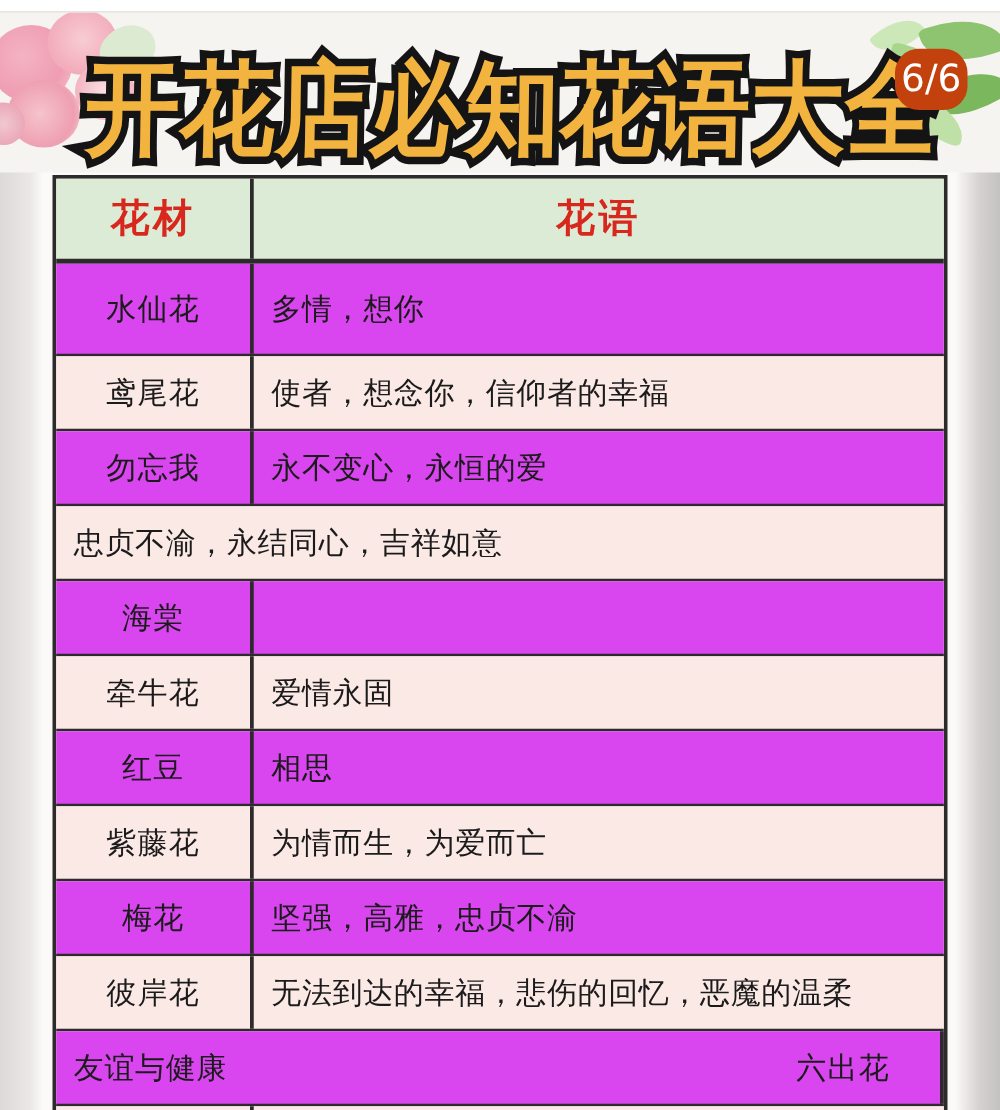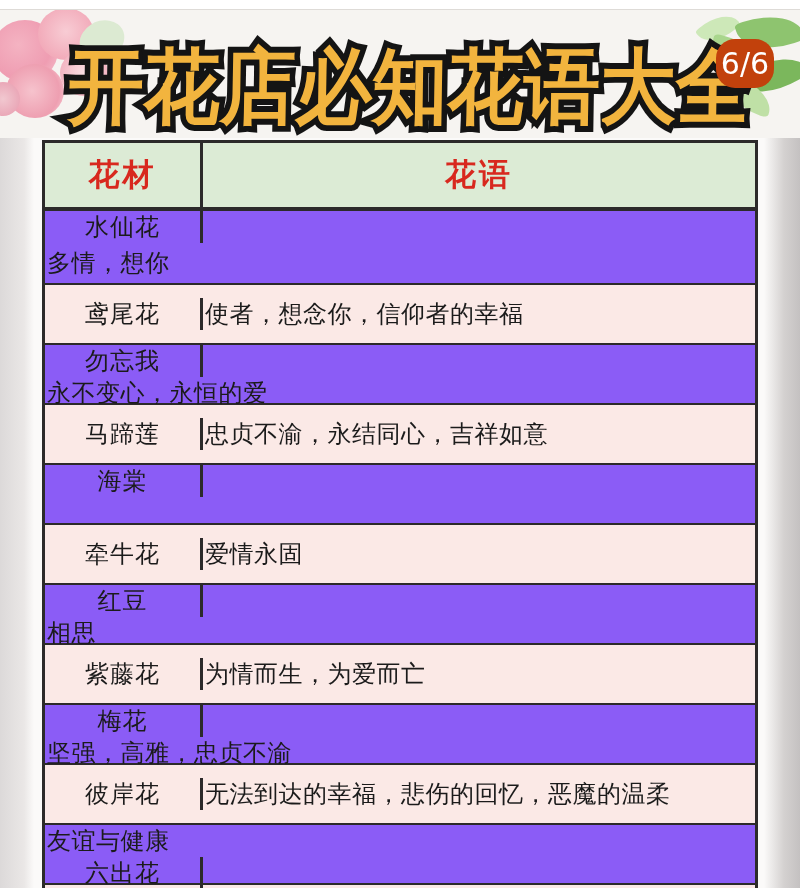--- a/index.html
+++ b/index.html
@@ -65,26 +65,26 @@
   }
   .thead{display:flex;height:64px;background:#dcebd5;border-bottom:4px solid #2c2a2a;}
   .th{display:flex;align-items:center;justify-content:center;
       font-size:31px;font-weight:700;color:#d8281e;letter-spacing:3px;box-sizing:border-box;}
   .th.c1{width:158px;border-right:3px solid #2c2a2a;}
   .th.c2{flex:1;font-family:Liberation Mono, monospace;}
 
   .row{display:flex;height:58px;border-bottom:2.5px solid #2c2a2a;}
   .row.first{height:72px;}
   .row.last{border-bottom:none;height:58px;}
-  .row.white{background:#8b5cf6;flex-direction:column;}
-  .row.pink{background:#fbe9e6;align-items:center;}
+  .row.white{background:#d946ef;}
+  .row.pink{background:#fbe9e6;}
   .cell{box-sizing:border-box;color:#1b1b1b;font-size:24px;font-weight:500;}
   .cell.c1{width:158px;display:flex;align-items:center;justify-content:center;
            border-right:3px solid #2c2a2a;letter-spacing:1px;}
-  .cell.c2{flex:1;display:flex;align-items:center;padding:0 8px 0 2px;letter-spacing:0.5px;}
+  .cell.c2{flex:1;display:flex;align-items:center;padding:0 8px 0 14px;letter-spacing:0.5px;}
 </style>
 </head>
 <body>
 
 <div class="stage">
 
   <div class="header-area">
     <div class="flowers">
       <div class="blob f1"></div>
       <div class="blob f2"></div>
@@ -125,21 +125,20 @@
     <div class="cell c1">鸢尾花</div>
     <div class="cell c2">使者，想念你，信仰者的幸福</div>
   </div>
 
   <div class="row white">
     <div class="cell c1">勿忘我</div>
     <div class="cell c2">永不变心，永恒的爱</div>
   </div>
 
   <div class="row pink">
-    <div class="cell c1">马蹄莲</div>
     <div class="cell c2">忠贞不渝，永结同心，吉祥如意</div>
   </div>
 
   <div class="row white">
     <div class="cell c1">海棠</div>
   </div>
 
   <div class="row pink">
     <div class="cell c1">牵牛花</div>
     <div class="cell c2">爱情永固</div>

